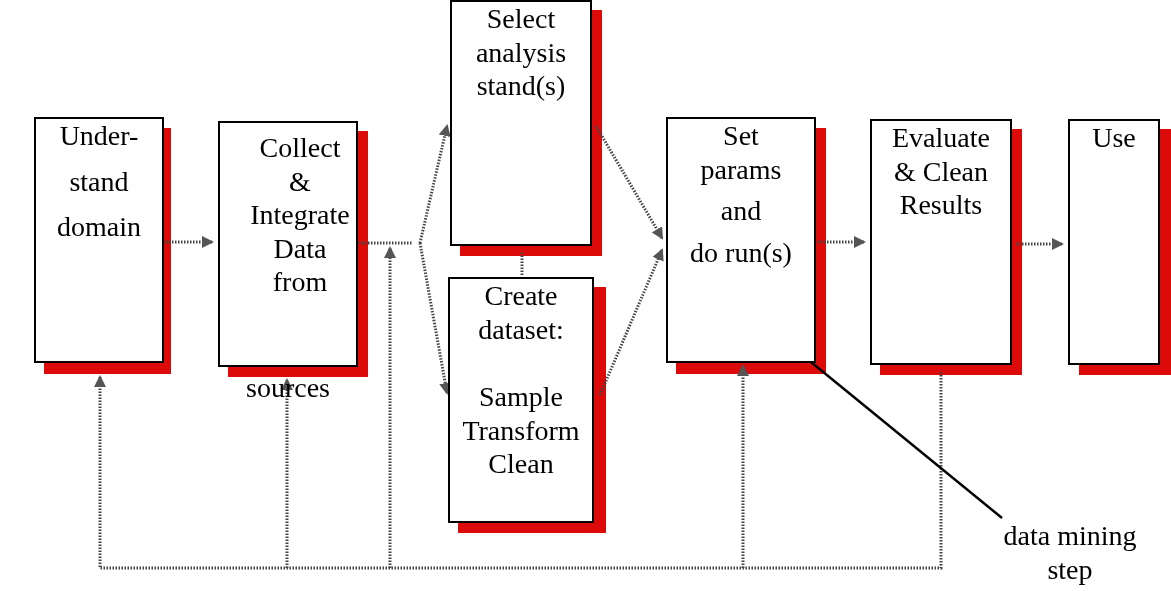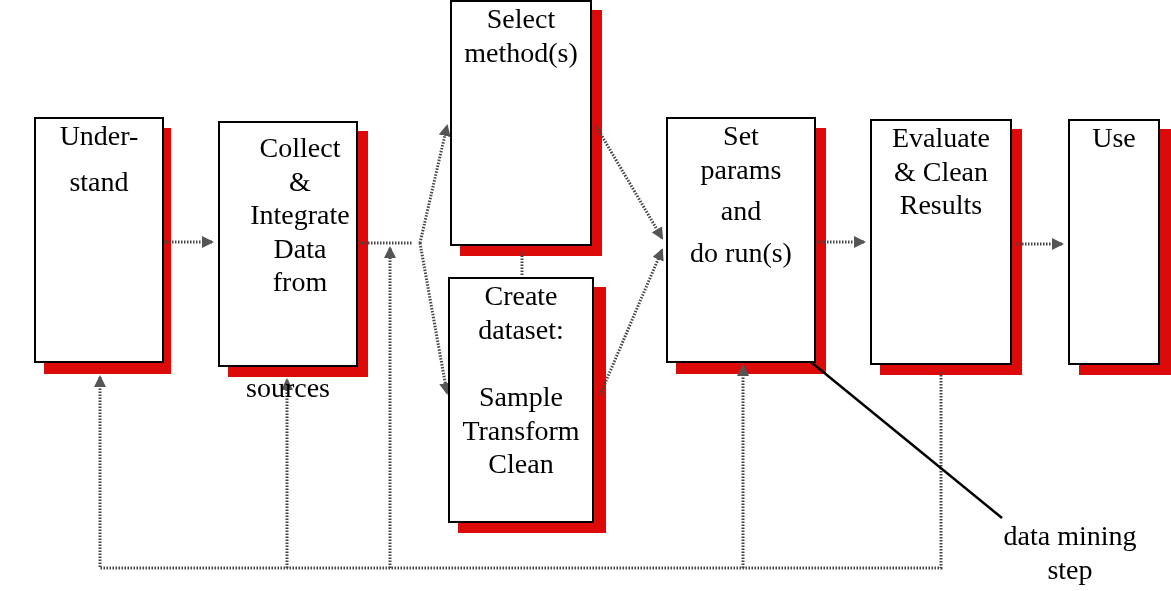--- a/index.html
+++ b/index.html
@@ -47,34 +47,36 @@
     <line x1="287" y1="568" x2="287" y2="380" marker-end="url(#arr)"></line>
     <line x1="390" y1="568" x2="390" y2="248" marker-end="url(#arr)"></line>
     <line x1="743" y1="568" x2="743" y2="366" marker-end="url(#arr)"></line>
   </g>
   <line x1="1002" y1="518" x2="784" y2="340" stroke="#000" stroke-width="2.5" marker-end="url(#arrb)"></line>
 </svg>
 
 <div class="box" style="left:34px;top:117px;width:130px;height:246px;">
   <span class="line">Under-</span>
   <span class="line" style="margin-top:12px">stand</span>
+  <span class="line" style="margin-top:12px">domain</span>
 </div>
 
 <div class="box" style="left:218px;top:121px;width:140px;height:246px;justify-content:flex-start;padding-top:8px;padding-left:24px;">
   <span class="line">Collect</span>
   <span class="line">&amp;</span>
   <span class="line">Integrate</span>
   <span class="line">Data</span>
   <span class="line">from</span>
 </div>
 <div class="label" style="left:218px;top:371px;width:140px;">sources</div>
 
 <div class="box" style="left:450px;top:0px;width:142px;height:246px;">
   <span class="line">Select</span>
-  <span class="line">method(s)</span>
+  <span class="line">analysis</span>
+  <span class="line">stand(s)</span>
 </div>
 
 <div class="box" style="left:448px;top:277px;width:146px;height:246px;">
   <span class="line">Create</span>
   <span class="line">dataset:</span>
   <span class="line" style="height:34px"></span>
   <span class="line">Sample</span>
   <span class="line">Transform</span>
   <span class="line">Clean</span>
 </div>

